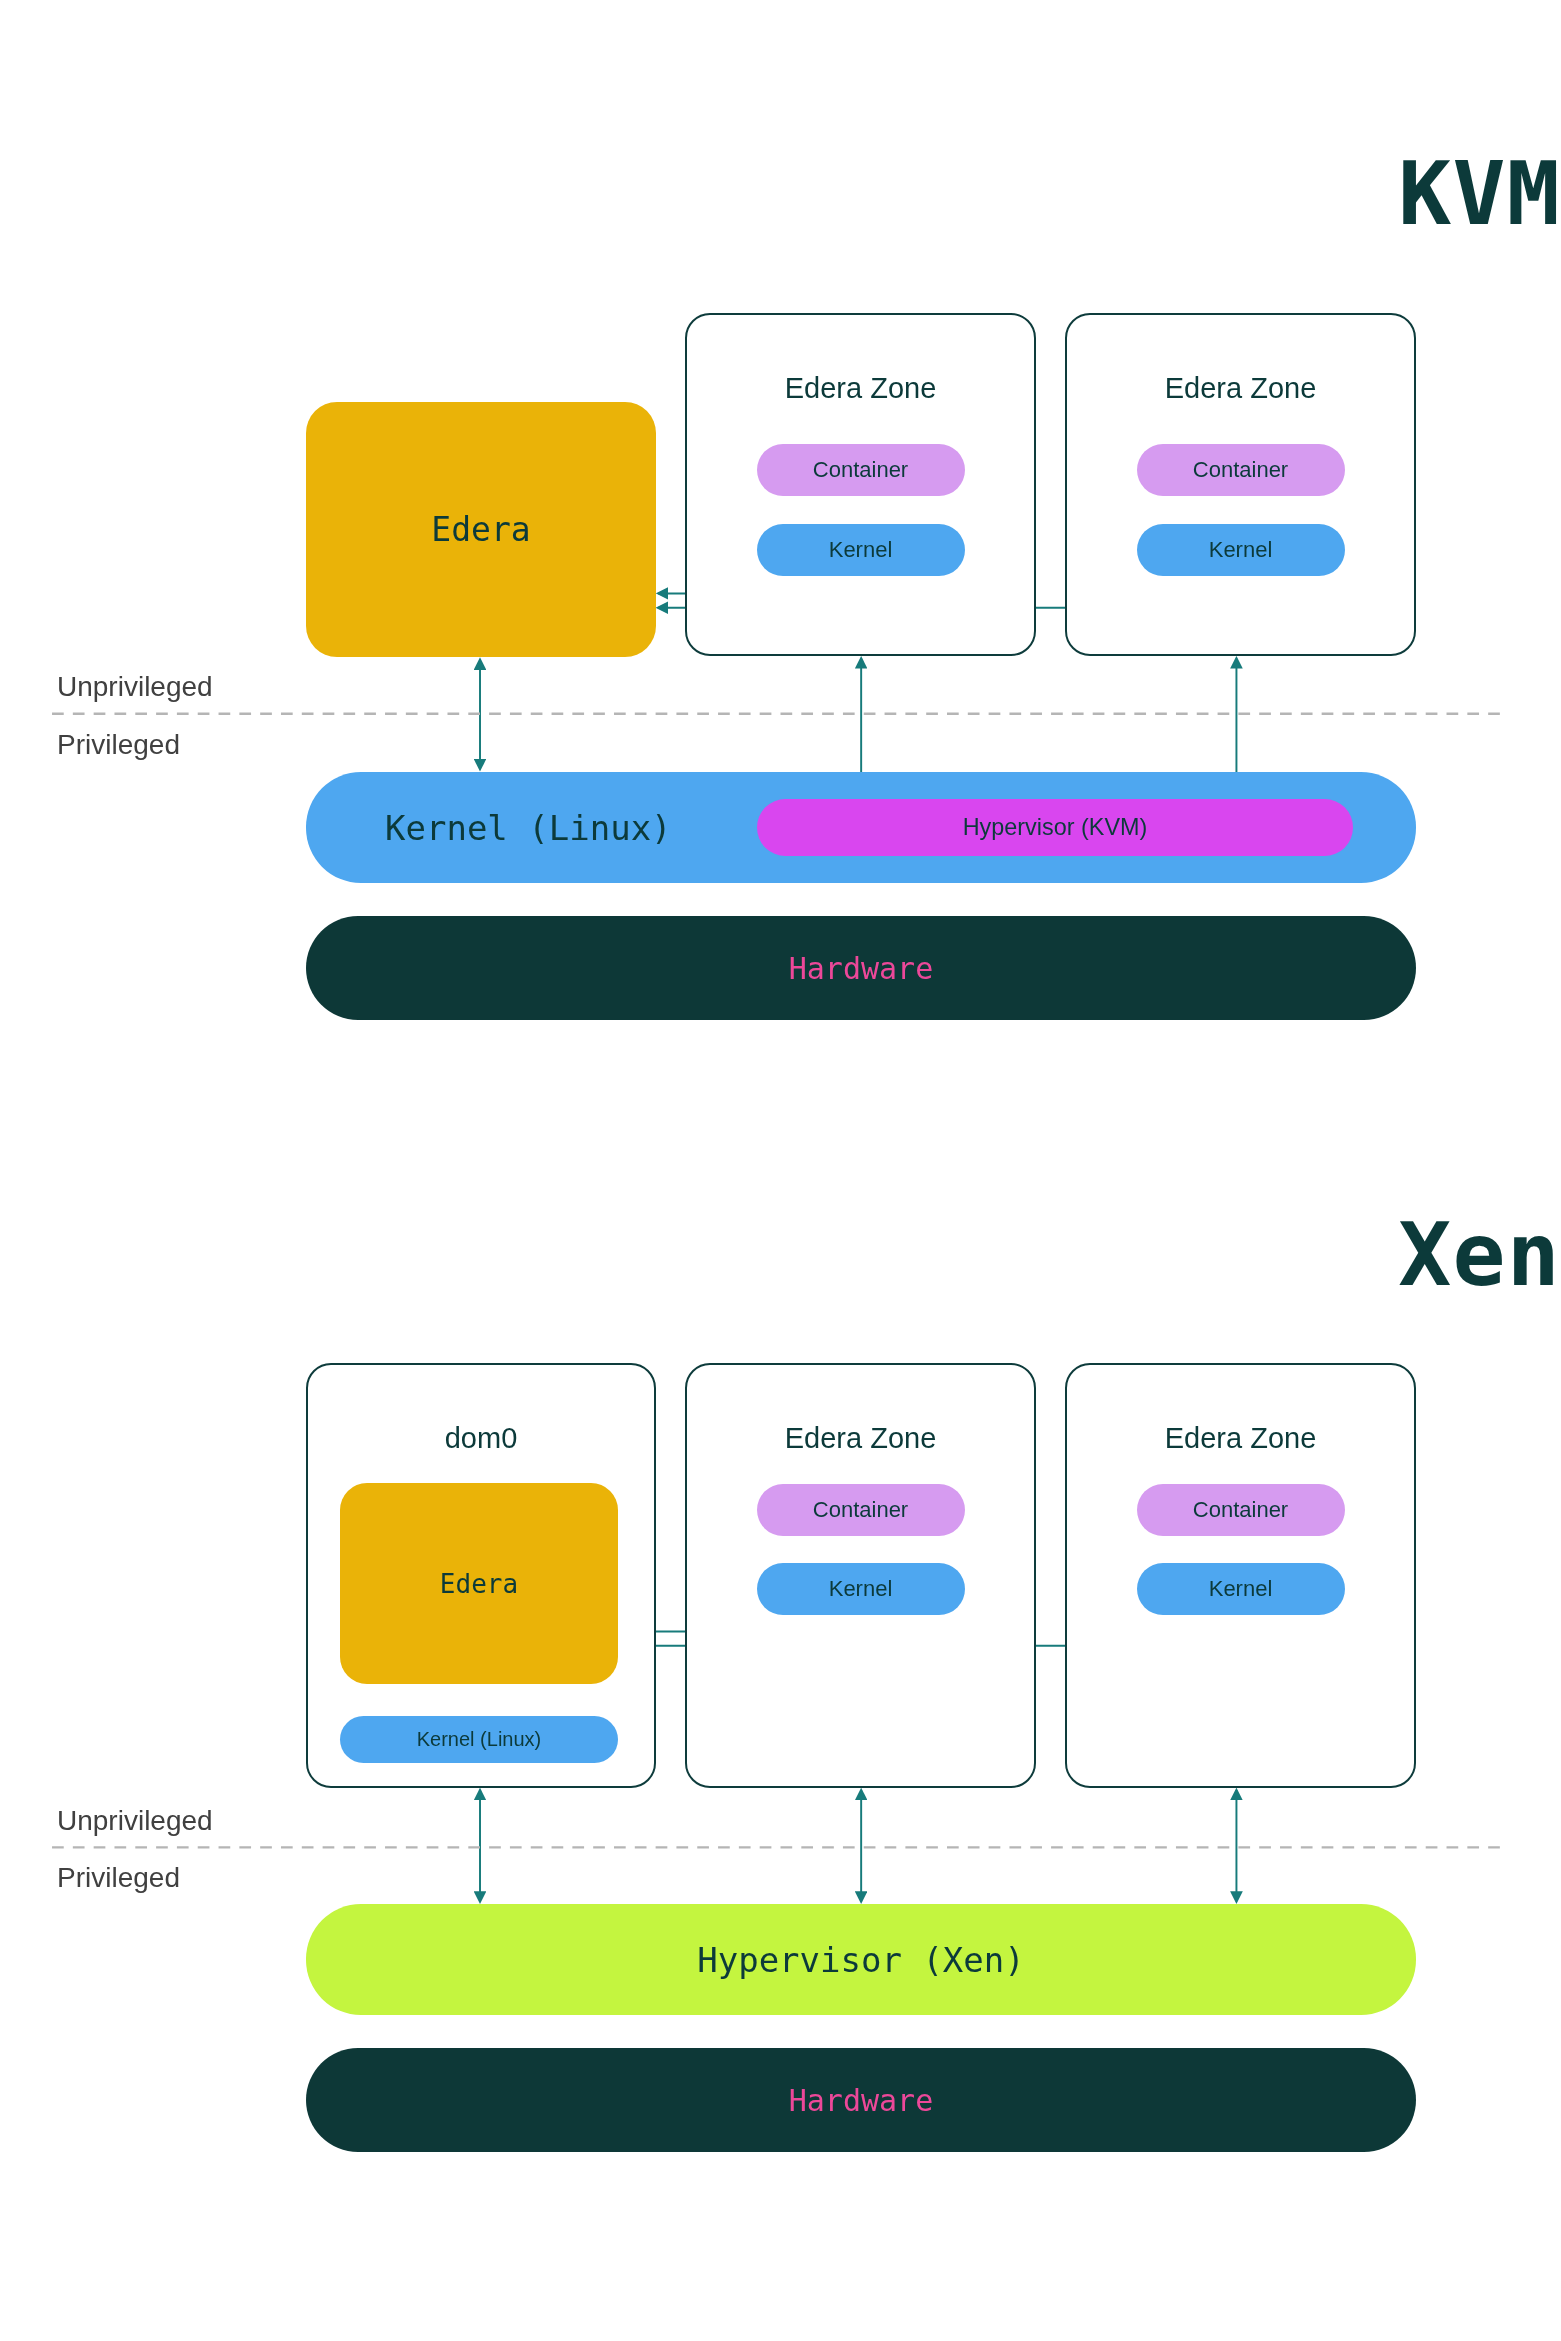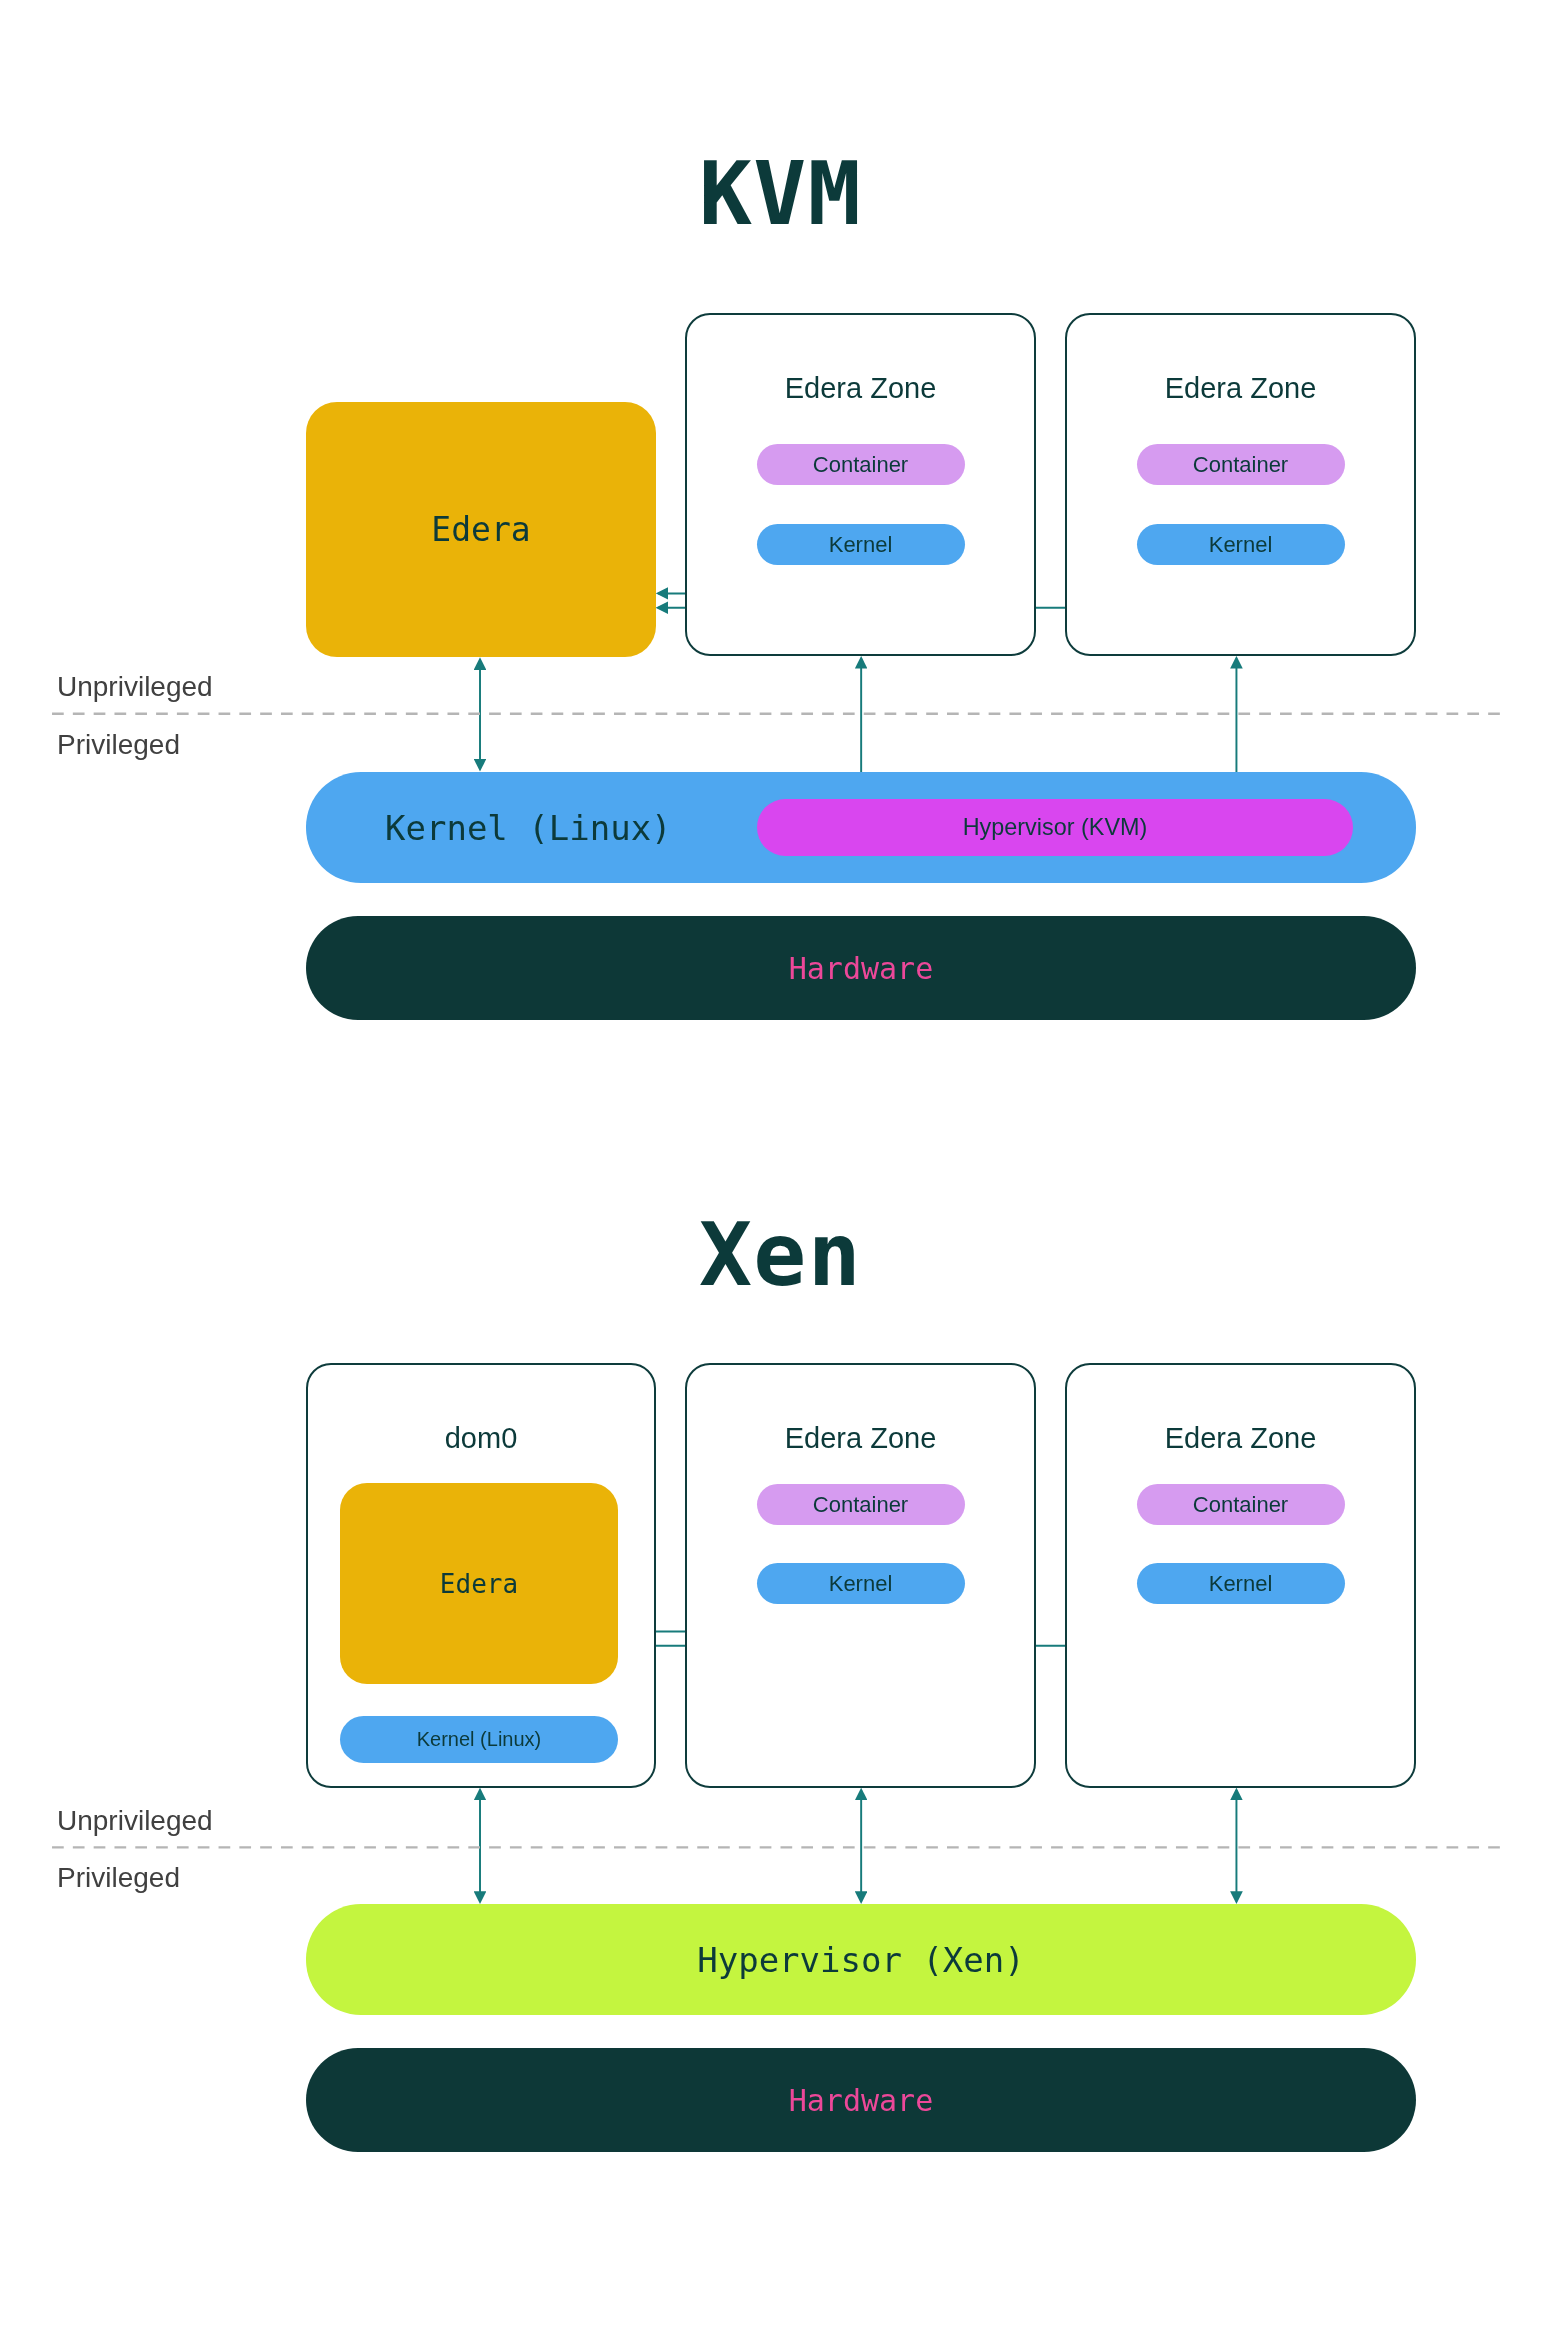--- a/index.html
+++ b/index.html
@@ -14,21 +14,21 @@
   .arrows {
     position: absolute;
     left: 0; top: 0;
     width: 1561px; height: 2342px;
     pointer-events: none;
   }
   .big-title {
     position: absolute;
     left: 0;
     width: 100%;
-    text-align: center;
+    text-align: right;
     font-family: "DejaVu Sans Mono", monospace;
     font-weight: bold;
     font-size: 88px;
     line-height: 91px;
     color: #0C3A3A;
     letter-spacing: 1.3px;
   }
   .zone-box {
     position: absolute;
     background: #ffffff;
@@ -53,21 +53,21 @@
     align-items: center;
     justify-content: center;
     font-family: "DejaVu Sans Mono", monospace;
     color: #0C3A3A;
   }
   .pill {
     position: absolute;
     left: 50%;
     transform: translateX(-50%);
     width: 208px;
-    height: 41px;
+    height: 52px;
     border-radius: 26px;
     display: flex;
     align-items: center;
     justify-content: center;
     font-size: 22px;
     color: #0C3A3A;
     font-family: "Liberation Sans", sans-serif;
   }
   .pill.purple { background: #D69BF0; }
   .pill.blue   { background: #4EA7F0; }

